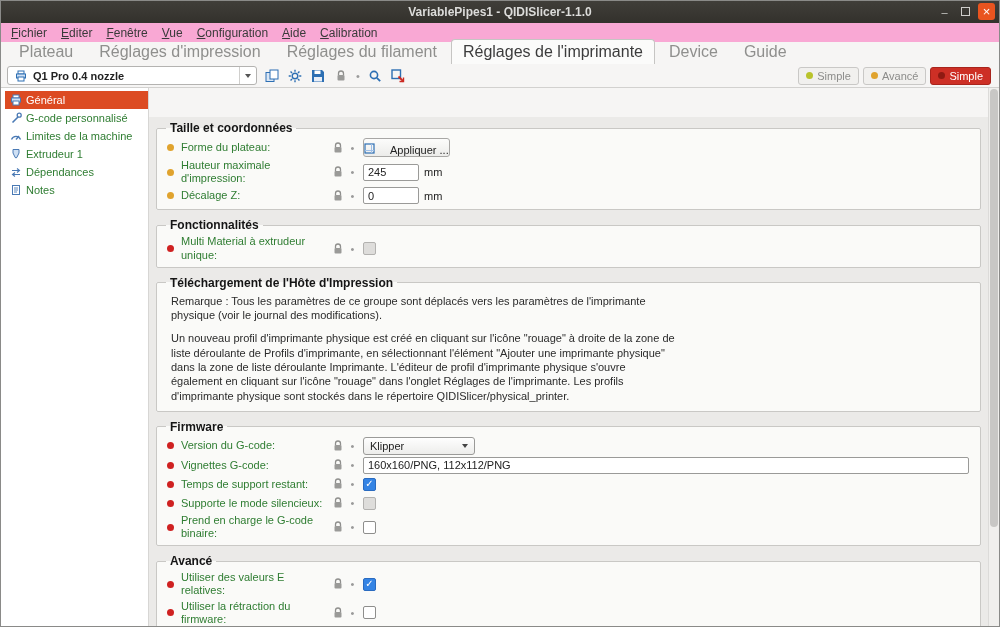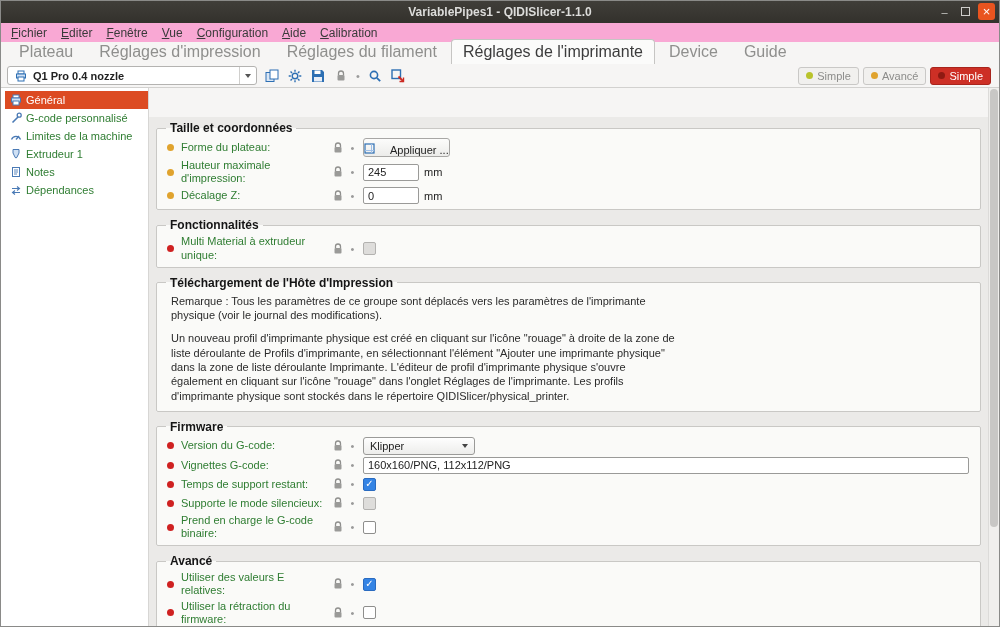--- a/index.html
+++ b/index.html
@@ -240,34 +240,34 @@
           <svg width="12" height="12" viewBox="0 0 12 12">
               <path d="M3 1.5h6v3.5L6.8 9.5h-1.6L3 5z" fill="#cfe0f4" stroke="#4a7ab5"></path>
               <path d="M5.6 9.5h0.8L6 11z" fill="#4a7ab5"></path>
             </svg>
         </span>
         <span>Extrudeur 1</span>
       </div>
       <div class="side-item">
         <span class="side-icon">
           <svg width="12" height="12" viewBox="0 0 12 12">
+              <path d="M2 4.5h7M7 2.5l2.5 2L7 6.5" fill="none" stroke="#4a7ab5" stroke-width="1.1"></path>
+              <path d="M10 8.5H3M5 6.5l-2.5 2L5 10.5" fill="none" stroke="#4a7ab5" stroke-width="1.1"></path>
+            </svg>
+        </span>
+        <span>Dépendances</span>
+      </div>
+      <div class="side-item">
+        <span class="side-icon">
+          <svg width="12" height="12" viewBox="0 0 12 12">
               <rect x="2.5" y="1.5" width="7" height="9" fill="#fff" stroke="#4a7ab5"></rect>
               <path d="M4 4h4M4 6h4M4 8h3" stroke="#4a7ab5" stroke-width="0.9"></path>
             </svg>
         </span>
         <span>Notes</span>
-      </div>
-      <div class="side-item">
-        <span class="side-icon">
-          <svg width="12" height="12" viewBox="0 0 12 12">
-              <path d="M2 4.5h7M7 2.5l2.5 2L7 6.5" fill="none" stroke="#4a7ab5" stroke-width="1.1"></path>
-              <path d="M10 8.5H3M5 6.5l-2.5 2L5 10.5" fill="none" stroke="#4a7ab5" stroke-width="1.1"></path>
-            </svg>
-        </span>
-        <span>Dépendances</span>
       </div>
     </div>
 
     <div class="main">
 
       <fieldset class="group">
         <legend>Taille et coordonnées</legend>
 
         <div class="opt-row">
           <span class="mode-bullet m-adv"></span>

